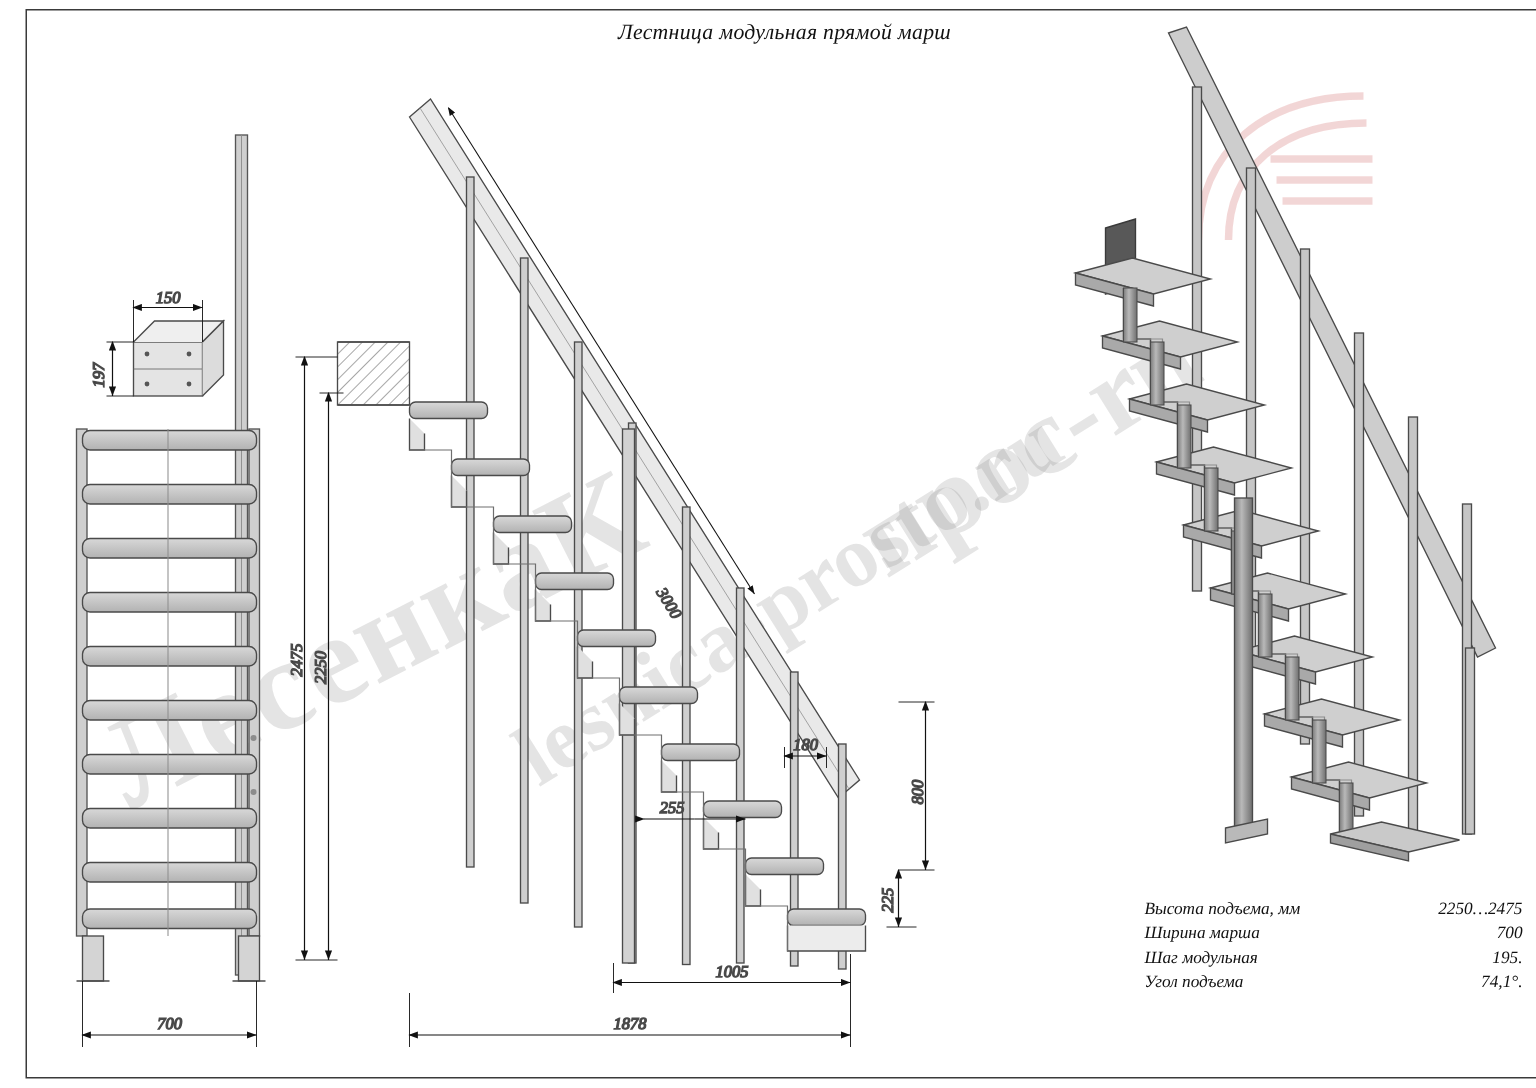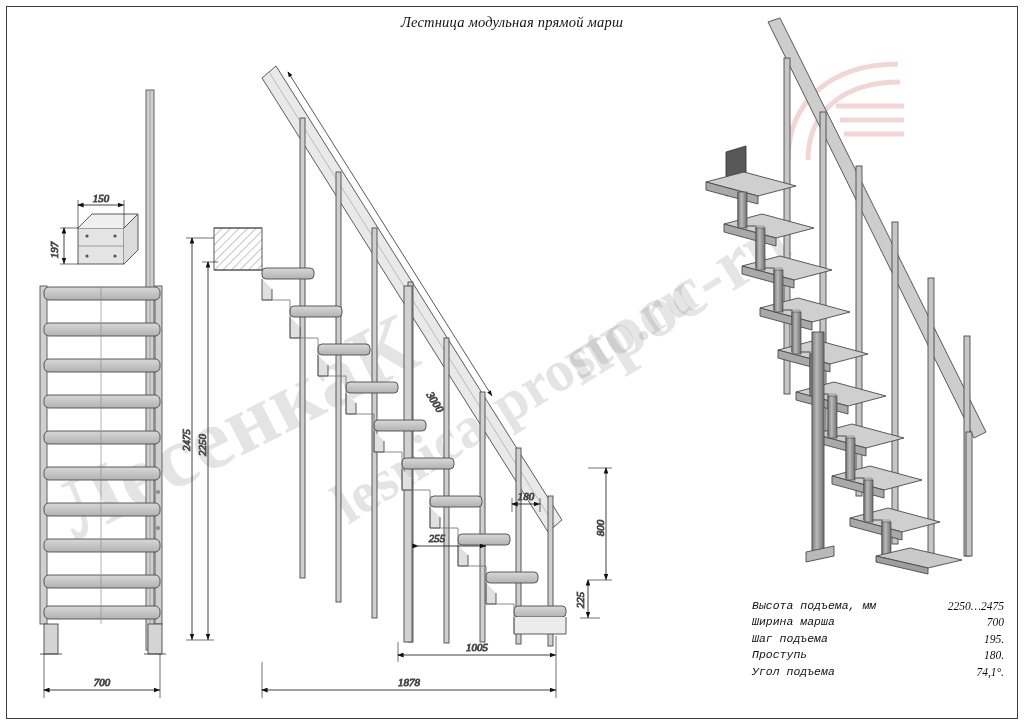--- a/index.html
+++ b/index.html
@@ -7,21 +7,21 @@
   body {
     width: 1024px;
     height: 725px;
     background: #ffffff;
     font-family: "Liberation Serif", serif;
     overflow: hidden;
     position: relative;
   }
   #sheet {
     position: absolute;
-    left: 0; top: 0;
+    left: 11px; top: 0;
     width: 926px; height: 725px;
     background: #fff;
   }
   .frame {
     position: absolute;
     left: 6px; top: 6px;
     width: 1012px; height: 713px;
     border: 1px solid #3a3a3a;
   }
   .title {
@@ -85,21 +85,21 @@
     font-style: italic;
     font-size: 11.5px;
     color: #111;
   }
   .spec-row {
     display: flex;
     justify-content: space-between;
     line-height: 16.4px;
     white-space: nowrap;
   }
-  .spec-row .lbl { text-align: left; font-family: Liberation Mono, monospace; }
+  .spec-row .lbl { text-align: left; }
   .spec-row .val { text-align: center; }
   .dim-text {
     font-family: "Liberation Serif", serif;
     font-style: italic;
     font-size: 11px;
     fill: #111;
   }
 </style>
 </head>
 <body>
@@ -362,26 +362,22 @@
   <div class="spec">
     <div class="spec-row">
       <span class="lbl">Высота подъема, мм</span>
       <span class="val">2250…2475</span>
     </div>
     <div class="spec-row">
       <span class="lbl">Ширина марша</span>
       <span class="val">700</span>
     </div>
     <div class="spec-row">
-      <span class="lbl">Шаг подъема</span>
+      <span class="lbl">Шаг модульная</span>
       <span class="val">195.</span>
-    </div>
-    <div class="spec-row">
-      <span class="lbl">Проступь</span>
-      <span class="val">180.</span>
     </div>
     <div class="spec-row">
       <span class="lbl">Угол подъема</span>
       <span class="val">74,1°.</span>
     </div>
   </div>
 
 </div>
 
 </body></html>

